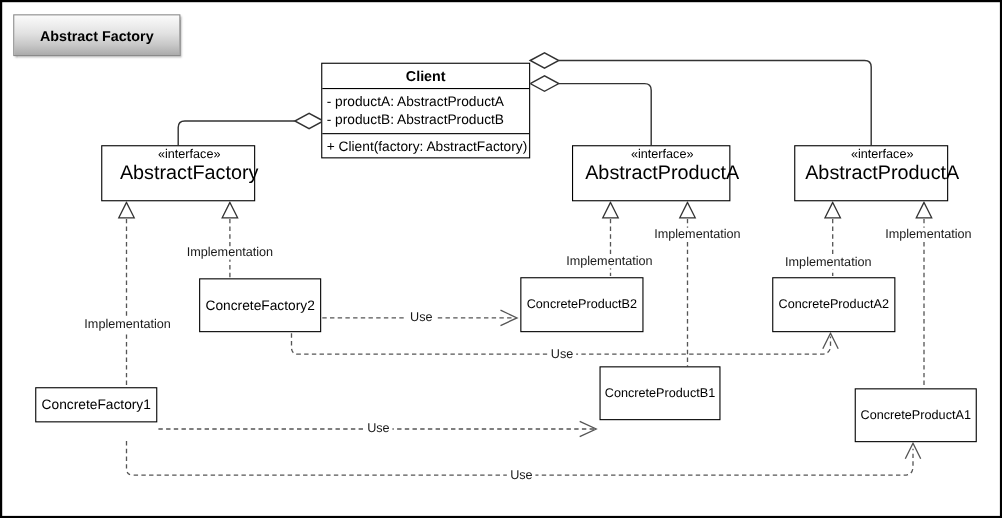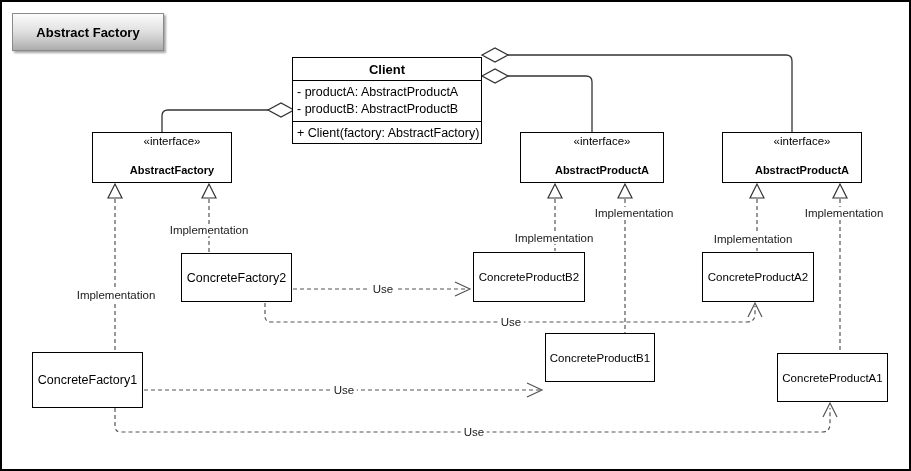--- a/index.html
+++ b/index.html
@@ -40,21 +40,21 @@
   .uml-class .cls-methods{
     height:21px;box-sizing:border-box;
     padding:3px 0 0 4px;font-size:12.5px;line-height:17px;
   }
   .iface{
     display:flex;flex-direction:column;align-items:center;
     line-height:16px;
     padding-left:20px;
   }
   .iface .stereo{font-size:11.5px;}
-  .iface .iname{font-size:11px;font-weight:bold;margin-top:13px;}
+  .iface .iname{font-size:18px;font-weight:normal;}
   .simple{
     display:flex;align-items:center;justify-content:center;
     font-size:12.5px;
   }
   .simple.small{font-size:11.5px;}
   .edge-label{
     position:absolute;transform:translate(-50%,-50%);
     background:#fff;padding:0 3px;font-size:11.5px;color:#1a1a1a;
     white-space:nowrap;z-index:4;
   }
@@ -126,21 +126,21 @@
 
   <div class="uml-box simple" style="left:179px;top:251px;width:111px;height:49px;">
     <span>ConcreteFactory2</span>
   </div>
   <div class="uml-box simple small" style="left:471px;top:250px;width:112px;height:50px;">
     <span>ConcreteProductB2</span>
   </div>
   <div class="uml-box simple small" style="left:700px;top:250px;width:112px;height:50px;">
     <span>ConcreteProductA2</span>
   </div>
-  <div class="uml-box simple" style="left:30px;top:350px;width:111px;height:56px;">
+  <div class="uml-box simple" style="left:30px;top:350px;width:111px;height:32px;">
     <span>ConcreteFactory1</span>
   </div>
   <div class="uml-box simple small" style="left:543px;top:331px;width:110px;height:49px;">
     <span>ConcreteProductB1</span>
   </div>
   <div class="uml-box simple small" style="left:775px;top:351px;width:111px;height:49px;">
     <span>ConcreteProductA1</span>
   </div>
 
   <span class="edge-label" style="left:114px;top:293px;">Implementation</span>

